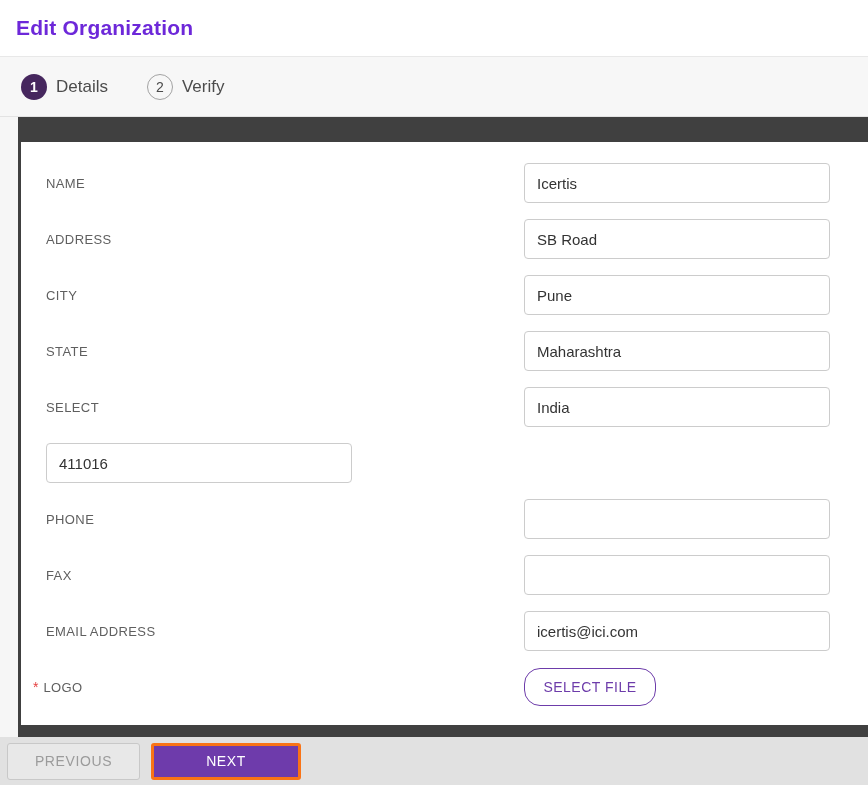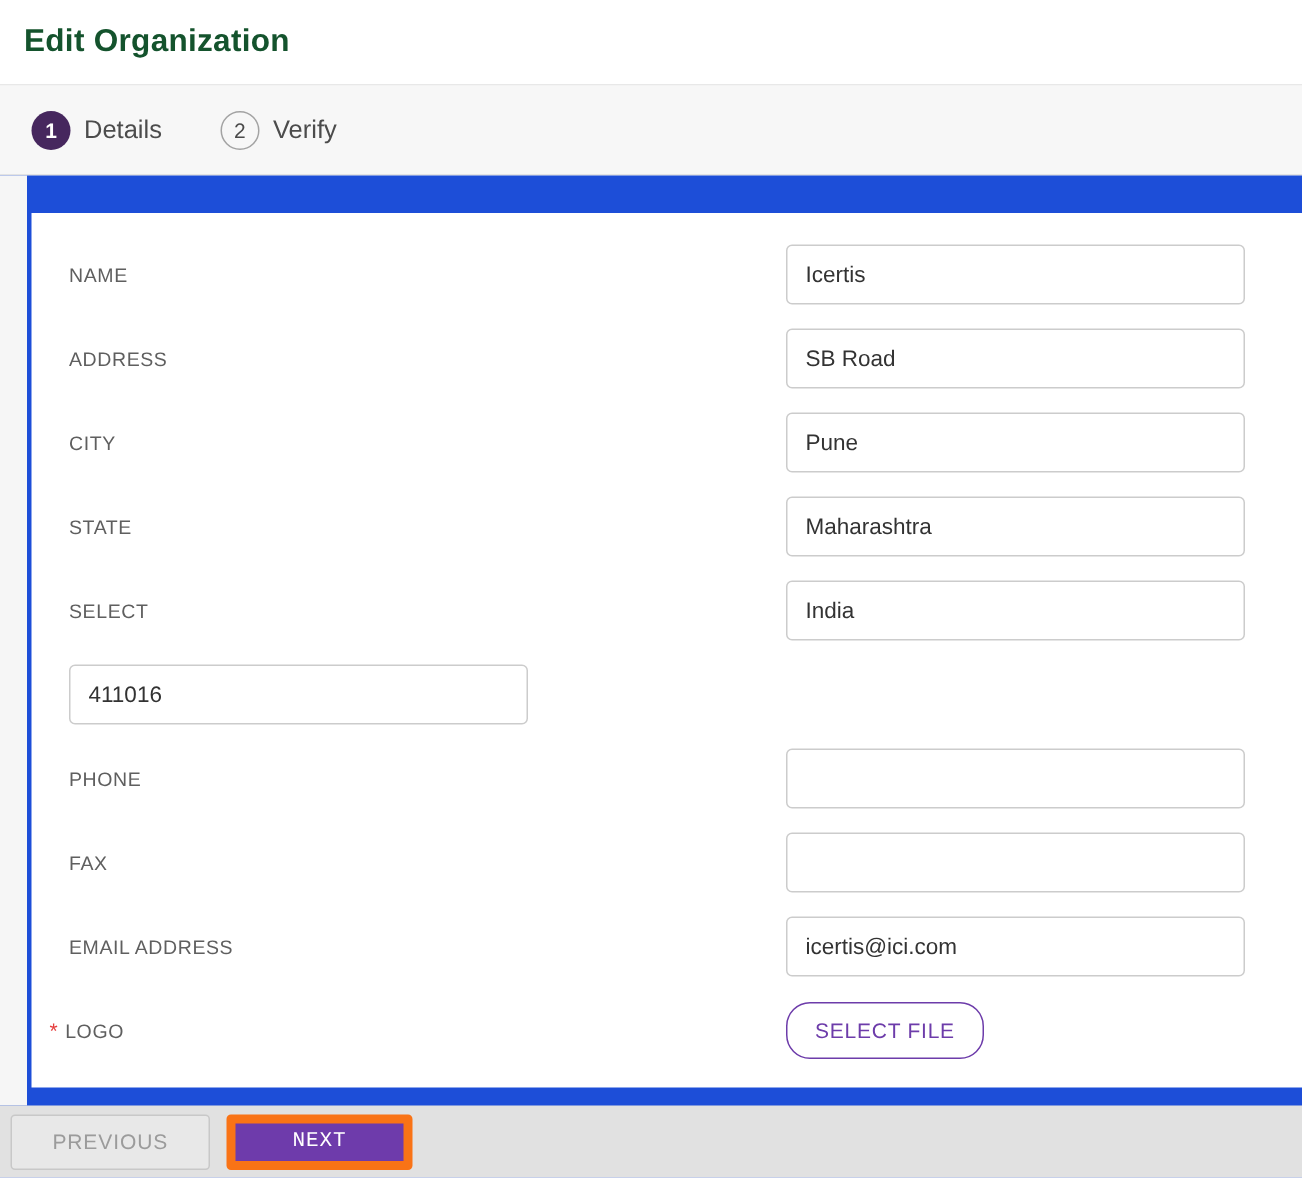--- a/index.html
+++ b/index.html
@@ -16,21 +16,21 @@
   }
 
   
   .header {
     height: 57px; background: #ffffff;
     border-bottom: 1px solid #e8e8e8;
     display: flex; align-items: center;
     padding-left: 16px; flex: none;
   }
   .header h1 {
-    font-size: 21px; font-weight: 600; color: #14532d;
+    font-size: 21px; font-weight: 600; color: #6d28d9;
     letter-spacing: 0.2px;
   }
 
   
   .stepper {
     height: 60px; background: #f7f7f7;
     border-bottom: 1px solid #e3e3e3;
     display: flex; align-items: center;
     padding-left: 21px; gap: 39px; flex: none;
   }
@@ -43,21 +43,21 @@
   .step-badge.active {
     background: #46275e; color: #ffffff; font-weight: 700;
   }
   .step-badge.inactive {
     background: transparent; color: #4a4a4a;
     border: 1px solid #a3a3a3;
   }
   .step-label { font-size: 17px; color: #4c4c4c; }
 
   
-  .main { flex: 1; position: relative; background: #1d4ed8; display: flex; flex-direction: column; }
+  .main { flex: 1; position: relative; background: #404040; display: flex; flex-direction: column; }
   .left-rail {
     position: absolute; left: 0; top: 0; bottom: 48px; width: 18px;
     background: #f6f6f6;
   }
   .card-wrap { flex: 1; padding: 25px 0 0 21px; position: relative; }
   .card {
     background: #ffffff; height: 583px;
     padding: 21px 38px 0 25px;
   }
 
@@ -96,22 +96,22 @@
   .btn {
     height: 37px; border-radius: 3px;
     font-family: "Liberation Sans", "DejaVu Sans", sans-serif;
     font-size: 14px; letter-spacing: 0.6px; cursor: pointer;
   }
   .btn-previous {
     width: 133px; background: #e8e8e8;
     border: 1px solid #c8c8c8; color: #9b9b9b;
   }
   .btn-next {
-    width: 124px; background: #6e3bab;
-    border: 6px solid #f97316; color: #ffffff; font-family: Liberation Mono, monospace;
+    width: 150px; background: #6e3bab;
+    border: 3px solid #f97316; color: #ffffff;
   }
 </style>
 </head>
 <body>
 
 <div class="screen">
 
   <div class="header">
     <h1>Edit Organization</h1>
   </div>

